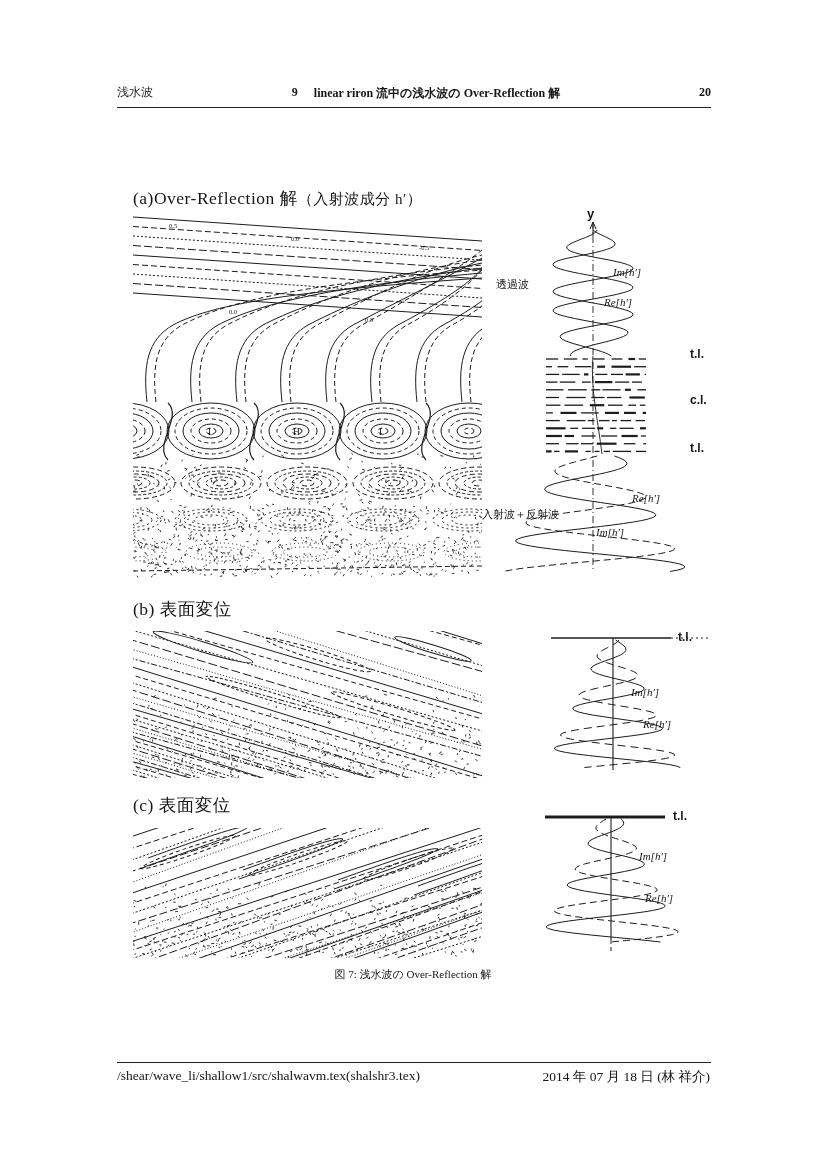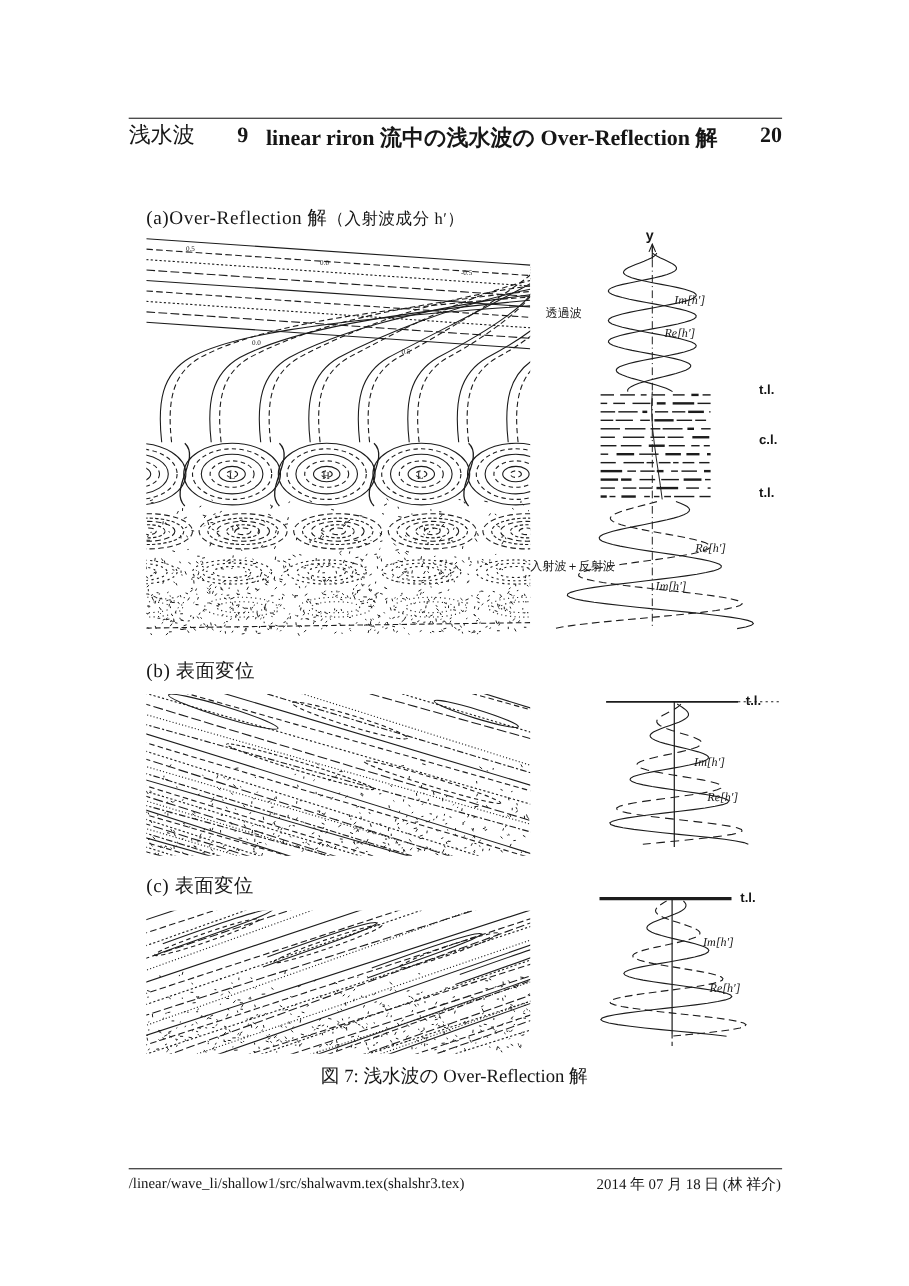--- a/index.html
+++ b/index.html
@@ -1,29 +1,29 @@
 <!DOCTYPE html>
 <html><head>
 <meta charset="utf-8">
 <style>
   html,body{margin:0;padding:0;}
   body{width:826px;height:1169px;position:relative;background:#ffffff;
        font-family:"Liberation Serif",serif;color:#161616;overflow:hidden;}
   .abs{position:absolute;}
   
   .header{left:117px;top:84px;width:594px;display:flex;justify-content:space-between;
-          align-items:baseline;font-size:20px;margin-top:25px;}
+          align-items:baseline;font-size:12px;}
   .hsec{font-weight:bold;display:flex;gap:16px;}
   .hpage{font-weight:bold;}
   .rule{left:117px;width:594px;border-top:1.4px solid #222;height:0;}
   
   .ptitle{left:133px;font-size:17.5px;letter-spacing:.5px;white-space:nowrap;}
   .ptitle .sub{font-size:15px;}
   
-  .caption{left:0;top:967px;width:826px;text-align:center;font-size:17px;}
+  .caption{left:0;top:967px;width:826px;text-align:center;font-size:11px;}
   .footer-l{left:117px;top:1068px;font-size:13.5px;}
   .footer-r{right:116px;top:1068px;font-size:13.5px;}
   svg{display:block;overflow:hidden;}
   text{fill:#161616;}
   .t-math{font-family:"Liberation Serif",serif;font-style:italic;font-size:11px;}
   .t-bold{font-family:"Liberation Sans",sans-serif;font-weight:bold;font-size:12px;}
   .t-jp{font-family:"Liberation Serif",serif;font-size:11px;}
   .t-axis{font-family:"Liberation Sans",sans-serif;font-weight:bold;font-size:13px;}
   .t-cell{font-family:"Liberation Serif",serif;font-size:9.5px;}
   .t-clab{font-family:"Liberation Serif",serif;font-size:6.5px;}
@@ -1919,14 +1919,14 @@
       <path d="M98.3 17.0 L99.6 18.5 L100.5 20.0 L100.6 21.5 L100.1 23.0 L98.8 24.5 L96.7 26.0 L93.9 27.5 L90.5 29.0 L86.6 30.5 L82.5 32.0 L78.3 33.5 L74.3 35.0 L70.8 36.5 L68.0 38.0 L66.0 39.5 L65.1 41.0 L65.3 42.5 L66.8 44.0 L69.5 45.5 L73.4 47.0 L78.3 48.5 L84.0 50.0 L90.2 51.5 L96.6 53.0 L103.0 54.5 L108.8 56.0 L113.9 57.5 L117.8 59.0 L120.4 60.5 L121.4 62.0 L120.7 63.5 L118.3 65.0 L114.1 66.5 L108.5 68.0 L101.5 69.5 L93.5 71.0 L85.0 72.5 L76.2 74.0 L67.8 75.5 L60.0 77.0 L53.4 78.5 L48.4 80.0 L45.2 81.5 L44.1 83.0 L45.3 84.5 L48.7 86.0 L54.2 87.5 L61.6 89.0 L70.7 90.5 L80.9 92.0 L91.8 93.5 L102.9 95.0 L113.5 96.5 L123.1 98.0 L131.3 99.5 L137.4 101.0 L141.2 102.5 L142.3 104.0 L140.7 105.5 L136.4 107.0 L129.5 108.5 L120.2 110.0 L109.1 111.5 L96.6 113.0 L83.3 114.5 L70.0 116.0 L57.2 117.5 L45.7 119.0 L36.0 120.5 L28.8 122.0 L24.4 123.5 L23.2 125.0 L25.2 126.5 L30.5 128.0 L38.8 129.5 L49.9 131.0 L63.1 132.5 L77.9 134.0 L93.5 135.5 L109.1 137.0 L124.1 138.5 L137.5 140.0 " fill="none" stroke="#1c1c1c" stroke-width="1"></path>
       <path d="M83.1 17.0 L80.6 18.5 L78.2 20.0 L76.0 21.5 L74.3 23.0 L73.3 24.5 L72.9 26.0 L73.4 27.5 L74.8 29.0 L77.1 30.5 L80.1 32.0 L83.9 33.5 L88.2 35.0 L92.8 36.5 L97.5 38.0 L102.0 39.5 L106.1 41.0 L109.5 42.5 L111.9 44.0 L113.2 45.5 L113.3 47.0 L112.0 48.5 L109.3 50.0 L105.4 51.5 L100.3 53.0 L94.3 54.5 L87.7 56.0 L80.8 57.5 L73.8 59.0 L67.3 60.5 L61.6 62.0 L57.0 63.5 L53.8 65.0 L52.3 66.5 L52.5 68.0 L54.6 69.5 L58.5 71.0 L64.1 72.5 L71.2 74.0 L79.4 75.5 L88.4 77.0 L97.7 78.5 L106.8 80.0 L115.3 81.5 L122.7 83.0 L128.5 84.5 L132.5 86.0 L134.2 87.5 L133.7 89.0 L130.8 90.5 L125.6 92.0 L118.3 93.5 L109.3 95.0 L98.8 96.5 L87.5 98.0 L75.9 99.5 L64.5 101.0 L54.1 102.5 L45.1 104.0 L38.0 105.5 L33.3 107.0 L31.3 108.5 L32.1 110.0 L35.8 111.5 L42.2 113.0 L51.2 114.5 L62.3 116.0 L74.9 117.5 L88.6 119.0 L102.6 120.5 L116.1 122.0 L128.5 123.5 L139.2 125.0 L147.5 126.5 L153.0 128.0 L155.2 129.5 L154.1 131.0 L149.7 132.5 L141.9 134.0 L131.3 135.5 L118.2 137.0 L103.3 138.5 L87.3 140.0 " fill="none" stroke="#1c1c1c" stroke-width="1" stroke-dasharray="7 4"></path>
     </g>
   <text class="t-bold" x="150" y="18">t.l.</text>
   <text class="t-math" x="116" y="58">Im[h′]</text>
   <text class="t-math" x="122" y="100">Re[h′]</text>
 </svg>
 
 <div class="abs caption">図 7: 浅水波の Over-Reflection 解</div>
 <div class="abs rule" style="top:1062px"></div>
-<div class="abs footer-l">/linear/wave_li/shallow1/src/shalwavm.tex(shalshr3.tex)</div>
+<div class="abs footer-l">/shear/wave_li/shallow1/src/shalwavm.tex(shalshr3.tex)</div>
 <div class="abs footer-r">2014 年 07 月 18 日 (林 祥介)</div>
 
 </body></html>

